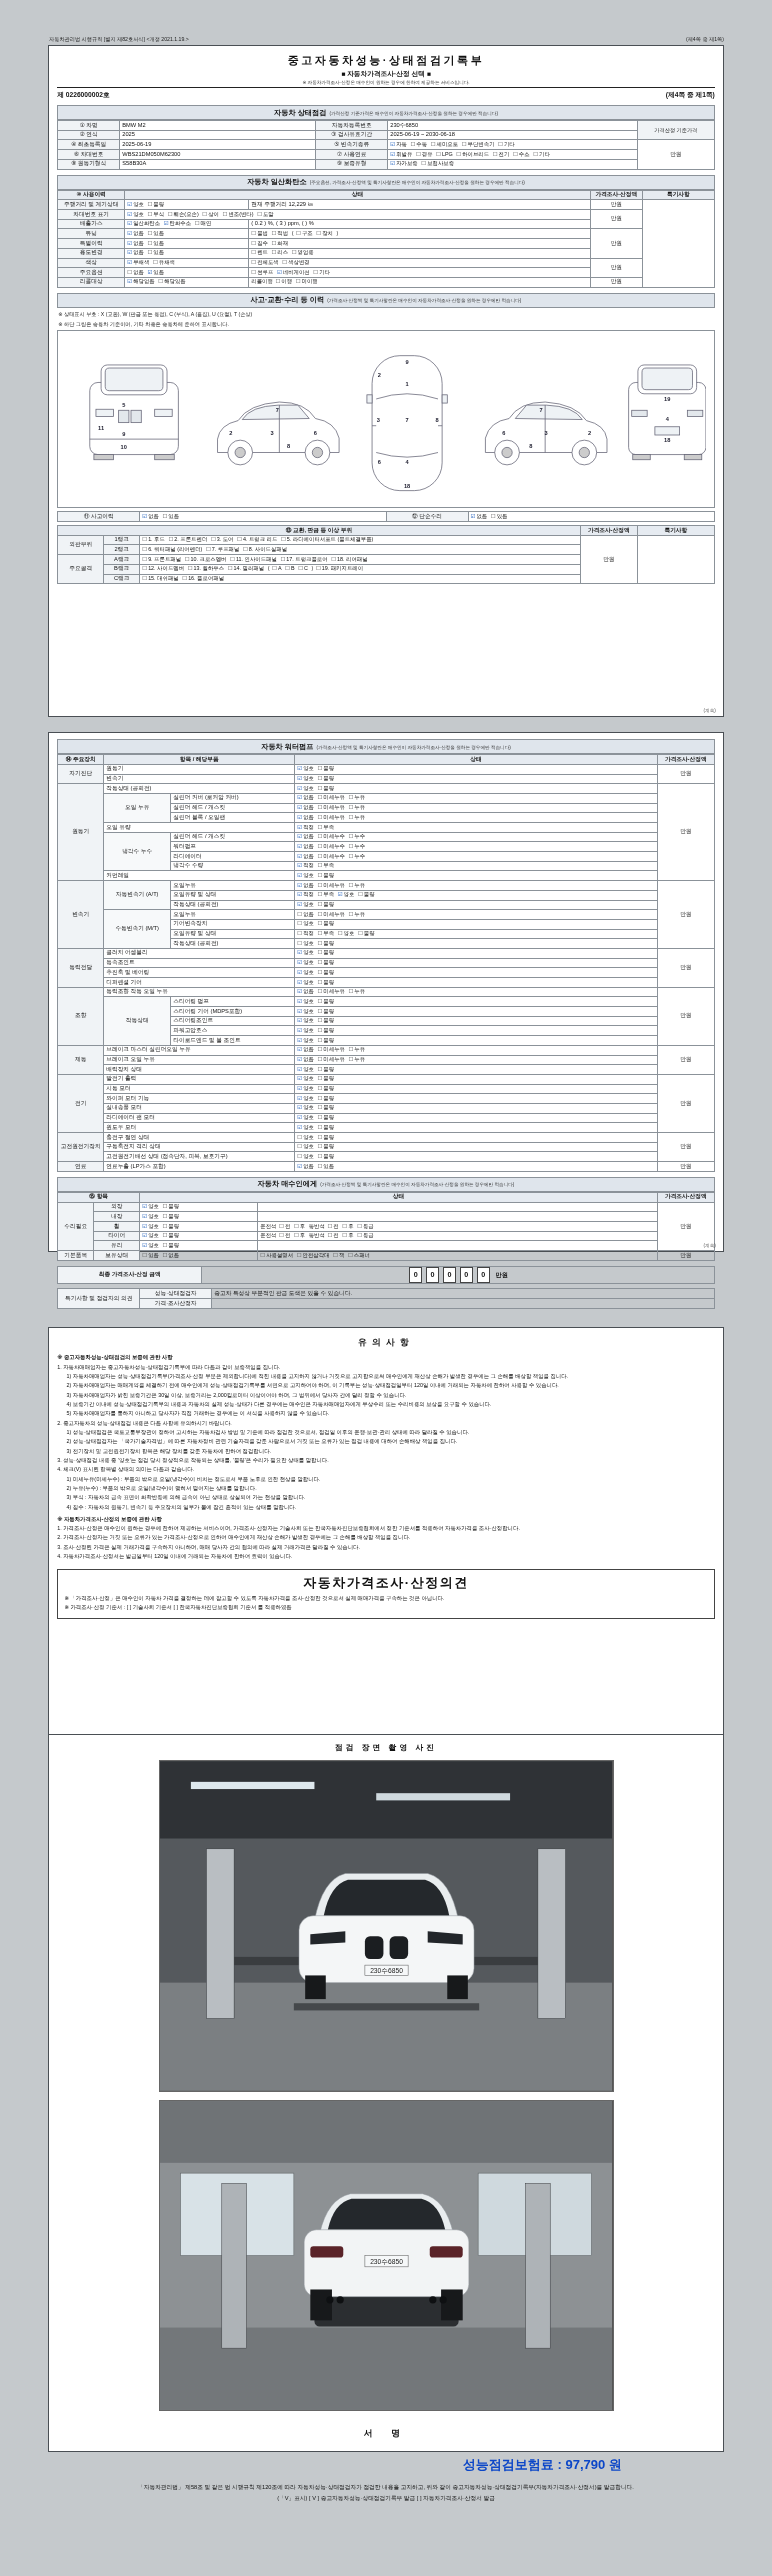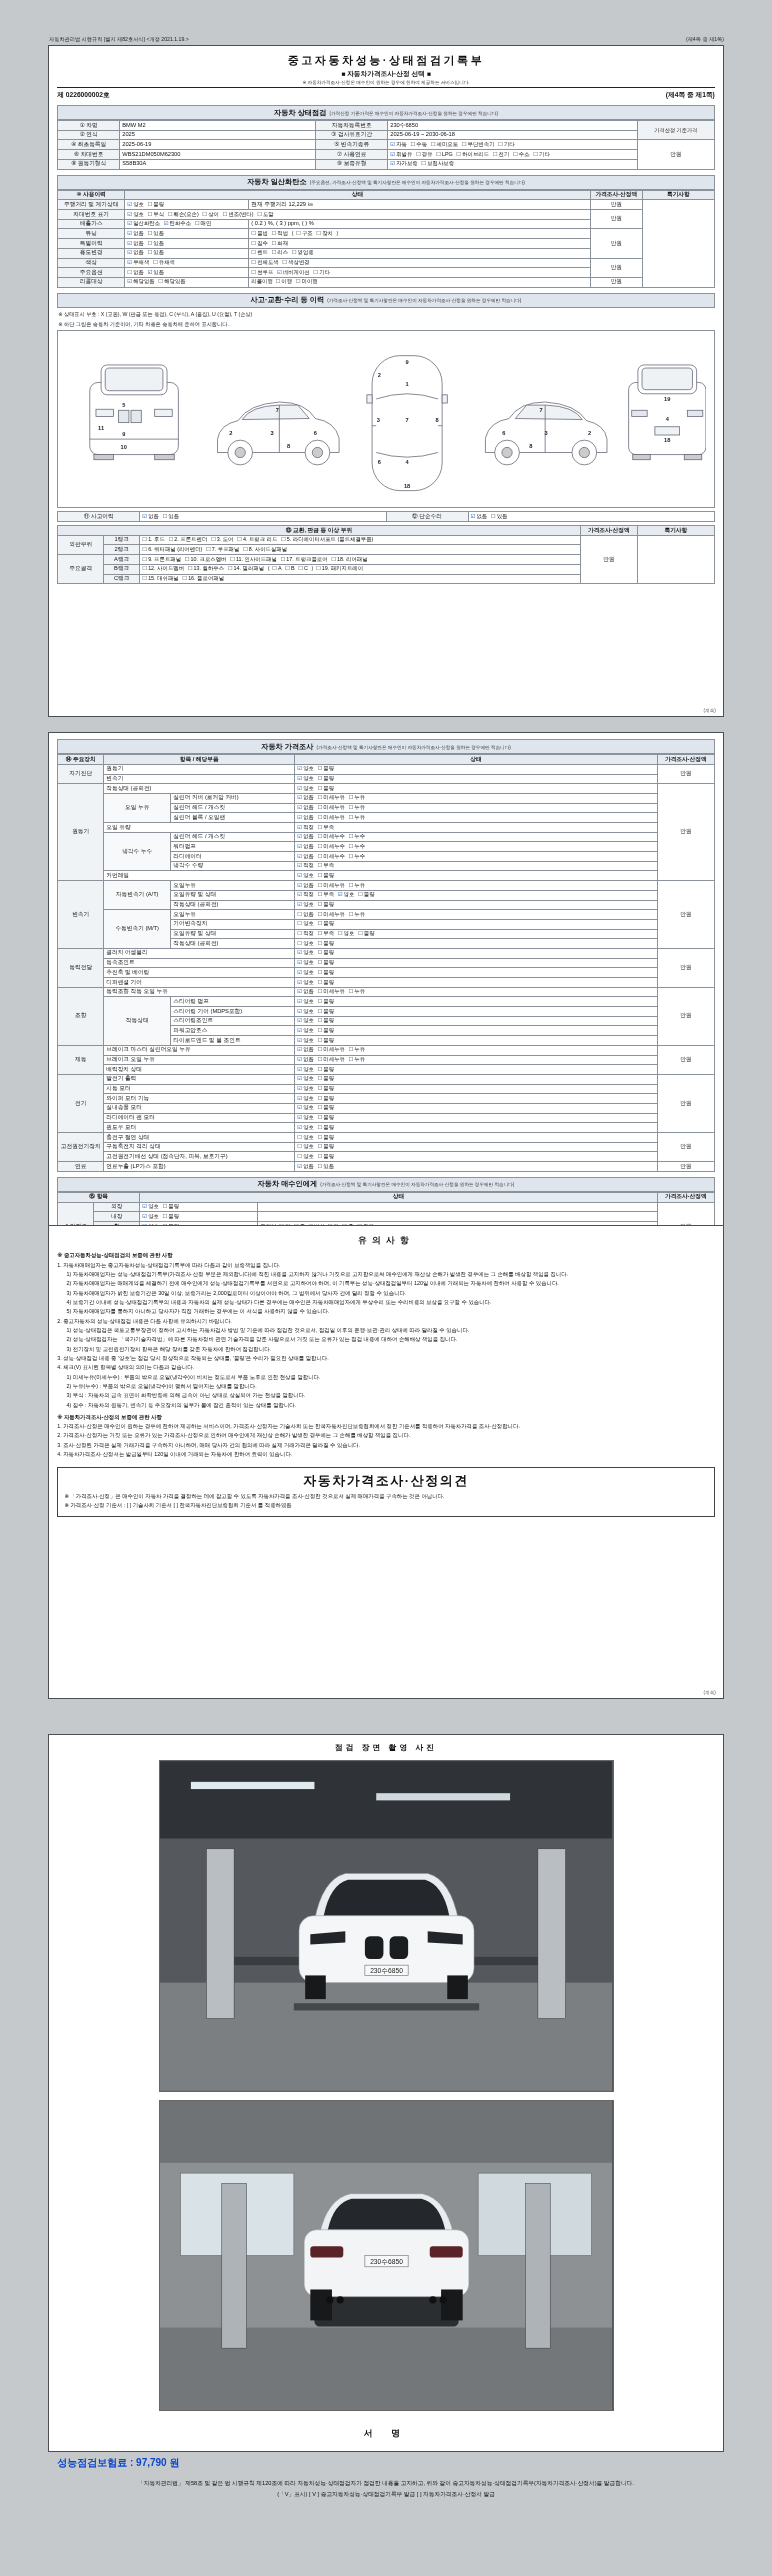--- a/index.html
+++ b/index.html
@@ -2,21 +2,21 @@
 <html style="font-size:8.2px"><head>
 <meta charset="utf-8">
 <style>
 html,body{margin:0;padding:0}
 body{width:773px;height:2576px;background:#c5c9cc;font-family:"Liberation Sans","DejaVu Sans",sans-serif;color:#111;position:relative;overflow:hidden}
 .topbar{position:absolute;left:49px;top:36px;font-size:5.2px;color:#222}
 .topbar-r{position:absolute;right:49px;top:36px;font-size:5.2px;color:#222}
 .page{position:absolute;left:48px;width:676px;background:#fff;border:0.5px solid #4a4f54;box-sizing:border-box;padding:6.2px 8.2px}
 #p1{top:45px;height:672px}
 #p2{top:732px;height:520px}
-#p3{top:1225px;height:474px}
+#p3{top:1327px;height:474px}
 #p4{top:1734px;height:718px}
 .title{font-size:11px;font-weight:bold;text-align:center;letter-spacing:2.6px;margin-top:1px}
 .sub{font-size:6.7px;font-weight:bold;text-align:center;margin-top:1.5px}
 .subnote{font-size:4.6px;text-align:center;color:#333;margin:1px 0 2.1px}
 .docrow{border-top:1px solid #222;margin-top:2.6px;padding-top:2.6px;display:flex;justify-content:space-between;font-size:6.7px;font-weight:bold}
 .band{background:#dfe5ec;border:0.5px solid #8b9299;text-align:center;font-weight:bold;font-size:7.2px;padding:1.5px 0;margin-top:5.2px}
 .band .bnote{font-weight:normal;font-size:4.6px;color:#333;margin-left:3.1px}
 .t{border-collapse:collapse;width:100%;table-layout:fixed}
 .t td,.t th{border:0.5px solid #8b9299;padding:0.5px 2.1px;font-size:5.7px;vertical-align:middle;overflow:hidden;white-space:nowrap;line-height:1.35}
 .t th{background:#e6ebf1;font-weight:bold;text-align:center}
@@ -36,21 +36,21 @@
 .pgfoot{position:absolute;right:7.2px;bottom:3.1px;font-size:4.6px;color:#555}
 .ntitle{font-size:8.8px;font-weight:bold;text-align:center;letter-spacing:5.2px;margin:3.1px 0 5.2px}
 .nl{margin:1.5px 0;font-size:5.4px;line-height:1.45;white-space:normal}
 .nl.ind1{margin-left:9.3px}
 .nl.bold{font-weight:bold;margin-top:4.1px}
 .obox{border:0.8px solid #444;margin-top:8.2px;padding:4.1px 6.2px}
 .otitle{text-align:center;font-weight:bold;font-size:13px;margin-bottom:3.1px;letter-spacing:1.5px}
 .ptitle{font-size:7.7px;font-weight:bold;text-align:center;letter-spacing:3.1px;margin:2.1px 0 6.2px}
 .photo{margin:7.2px auto;width:453px;border:0.5px solid #666;font-size:0;background:#555}
 .sign-title{font-size:8.8px;font-weight:bold;text-align:center;letter-spacing:8.2px;margin-top:17.5px}
-.fee{color:#0b46c8;font-weight:bold;font-size:10px;text-align:left;padding-right:93px;margin-top:15.5px}
+.fee{color:#0b46c8;font-weight:bold;font-size:13px;text-align:right;padding-right:93px;margin-top:15.5px}
 .legal{font-size:5.7px;text-align:center;margin-top:8.2px;line-height:1.8;white-space:normal}
 svg text{font-family:"Liberation Sans","DejaVu Sans",sans-serif}
 .dg{fill:#223;font-size:11px;font-weight:bold;text-anchor:middle}
 </style>
 </head>
 <body>
 
 <div class="topbar">자동차관리법 시행규칙 [별지 제82호서식] &lt;개정 2021.1.19.&gt;</div>
 <div class="topbar-r">(제4쪽 중 제1쪽)</div>
 
@@ -321,21 +321,21 @@
       <td class="lab">C랭크</td>
       <td class="wrap"><span class="cb"><span class="bx">☐</span><span>15. 대쉬패널</span></span><span class="cb"><span class="bx">☐</span><span>16. 플로어패널</span></span></td>
     </tr>
   </tbody>
     </table>
   <div class="pgfoot">(계속)</div>
 </div>
 
 <div class="page" id="p2">
   <div class="band" style="margin-top:0">
-    <span>자동차 가격조사</span><span class="bnote">(가격조사·산정액 및 특기사항란은 매수인이 자동차가격조사·산정을 원하는 경우에만 적습니다)</span>
+    <span>자동차 워터펌프</span><span class="bnote">(가격조사·산정액 및 특기사항란은 매수인이 자동차가격조사·산정을 원하는 경우에만 적습니다)</span>
   </div>
   <table class="t">
     <colgroup>
         <col style="width:46px">
         <col style="width:67px">
         <col style="width:124px">
         <col>
         <col style="width:57px">
       </colgroup>
     <tbody>

